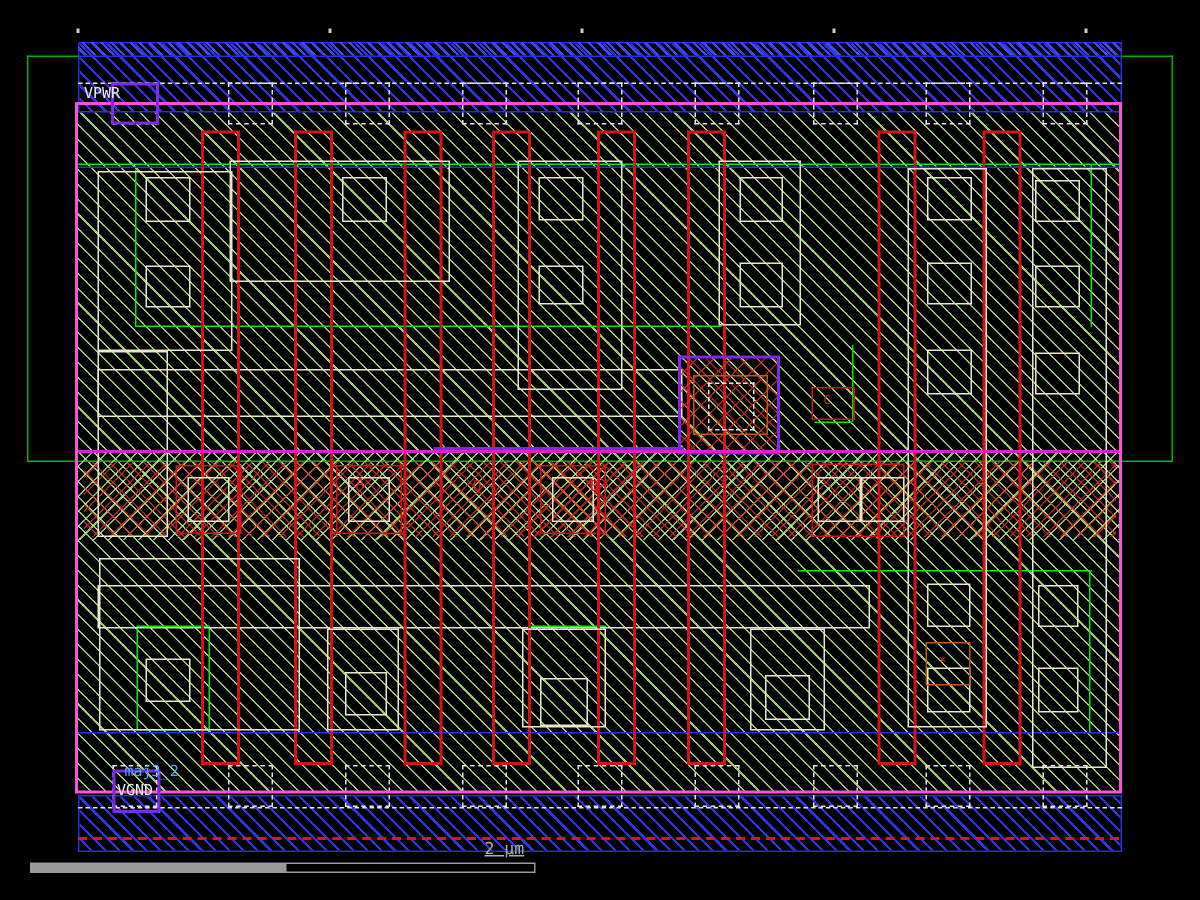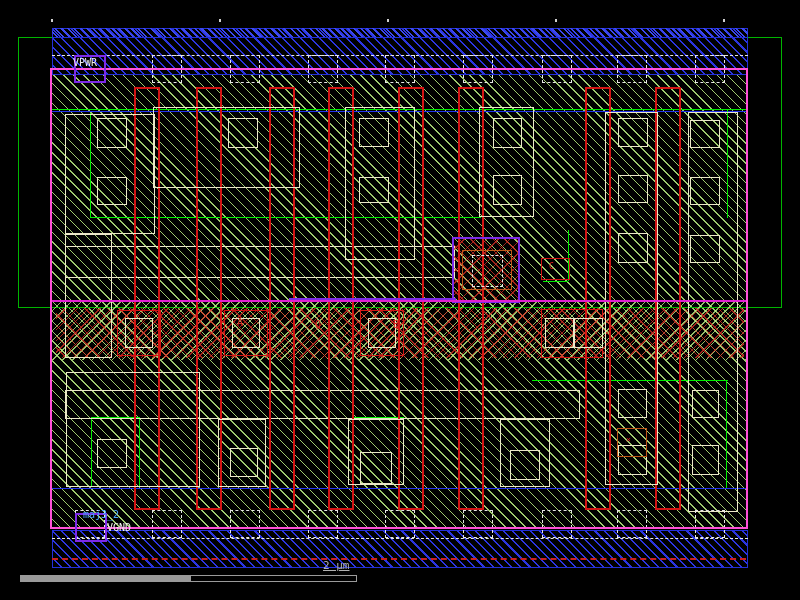--- a/index.html
+++ b/index.html
@@ -169,22 +169,22 @@
     <div class="shape dashed-white" style="left: 385px; top: 510px; width: 30px; height: 28px;"></div>
     <div class="shape dashed-white" style="left: 463px; top: 510px; width: 30px; height: 28px;"></div>
     <div class="shape dashed-white" style="left: 542px; top: 510px; width: 30px; height: 28px;"></div>
     <div class="shape dashed-white" style="left: 617px; top: 510px; width: 30px; height: 28px;"></div>
     <div class="shape dashed-white" style="left: 695px; top: 510px; width: 30px; height: 28px;"></div>
     <div class="shape outline-magenta" style="left: 50px; top: 68px; width: 698px; height: 461px;"></div>
     <div class="shape outline-purple" style="left: 74px; top: 55px; width: 32px; height: 28px;"></div>
     <div class="shape outline-purple" style="left: 75px; top: 513px; width: 32px; height: 29px;"></div>
     <div class="shape scalebar-fill" style="left: 20px; top: 575px; width: 170px; height: 7px;"></div>
     <div class="shape scalebar-outline" style="left: 190px; top: 575px; width: 167px; height: 7px;"></div>
-    <span class="txt lbl-white" style="left: 73px; top: 58px;">VPWR</span>
-    <span class="txt lbl-white" style="left: 78px; top: 523px; margin-left: 29px;">VGND</span>
+    <span class="txt lbl-white" style="left: 56px; top: 58px;">VPWR</span>
+    <span class="txt lbl-white" style="left: 78px; top: 523px;">VGND</span>
     <span class="txt lbl-cyan" style="left: 55px; top: 510px;">maj3_2</span>
     <span class="txt lbl-red" style="left: 237px; top: 318px;">A</span>
     <span class="txt lbl-red" style="left: 315px; top: 320px;">Q</span>
     <span class="txt lbl-red" style="left: 393px; top: 320px;">B</span>
     <span class="txt lbl-red-small" style="left: 549px; top: 263px;">C</span>
     <span class="txt lbl-red-small" style="left: 626px; top: 436px;">✕</span>
     <span class="txt lbl-gray" style="left: 323px; top: 560px;">2 μm</span>
   </div>
 
 </body></html>

